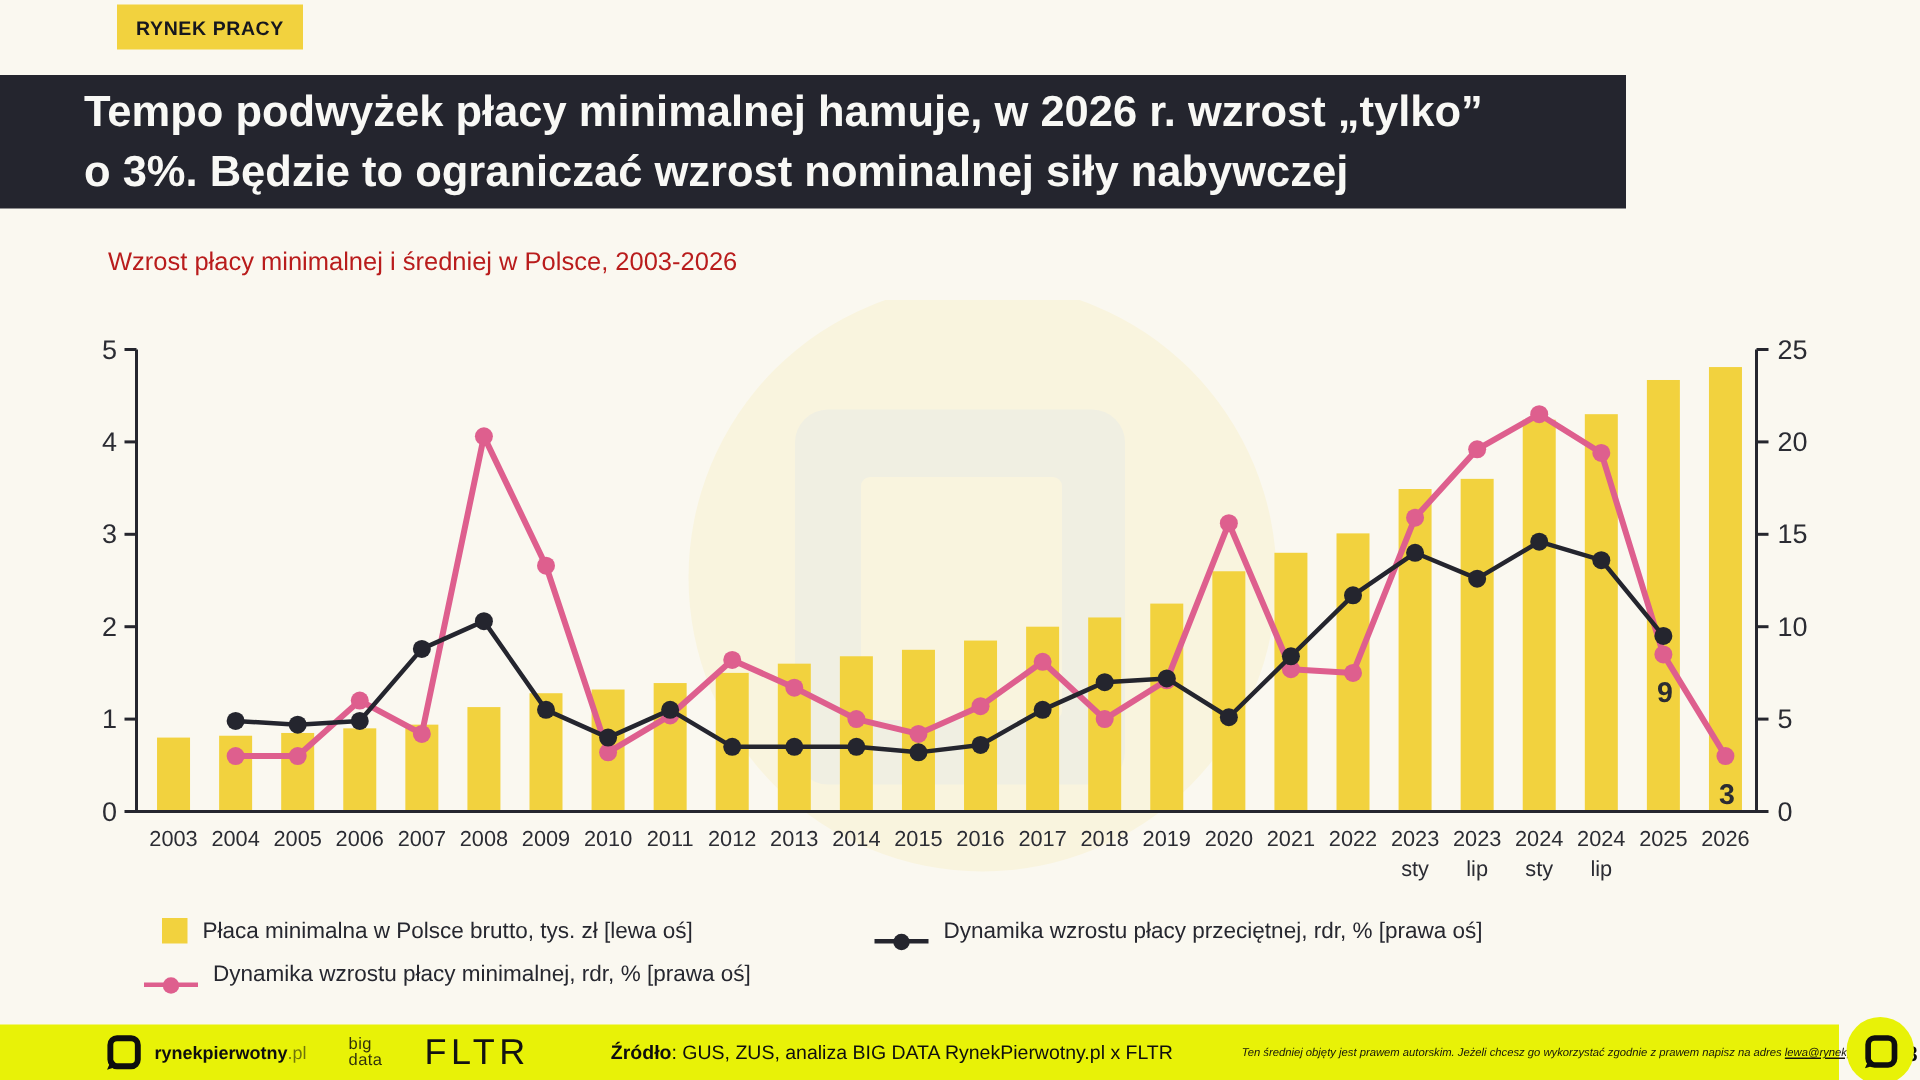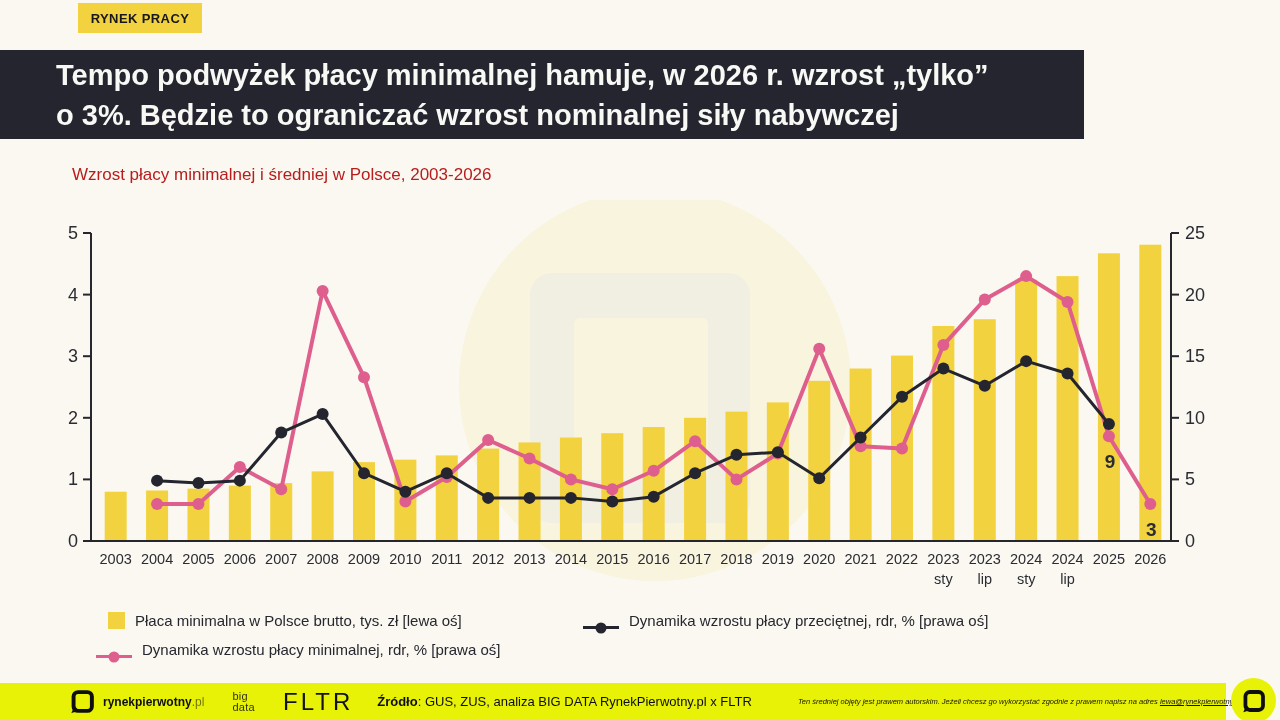--- a/index.html
+++ b/index.html
@@ -56,21 +56,21 @@
   .rp-icon{display:block;}
   .brand-text{display:flex;flex-direction:row;margin-left:8px;line-height:12px;}
   .brand-text .b1{font-size:12px;font-weight:bold;}
   .brand-text .b2{font-size:12px;}
   .brand-text .b2 b{font-weight:bold;}
   .brand-text .pl{opacity:.55;}
   .fdiv{width:1px;height:24px;background:rgba(0,0,0,.75);margin:0 14px;}
   .bigdata{display:flex;flex-direction:column;font-size:11px;line-height:10.5px;opacity:.85;letter-spacing:.3px;justify-content:space-between;}
   .fltr{font-size:24px;letter-spacing:3px;font-weight:300;color:#121212;}
   .source{font-size:13px;margin-left:24px;white-space:nowrap;}
-  .source b{font-weight:bold;}
+  .source b{font-weight:bold;margin-left:30px;}
   .copyright{font-size:7.5px;font-style:italic;margin-left:46px;white-space:nowrap;color:#15150a;}
   .copyright a{color:inherit;text-decoration:underline;}
   .pagenum{margin-left:auto;margin-right:14px;font-size:14px;font-weight:bold;}
   .corner-badge{
     position:absolute;left:1231px;top:678px;width:45px;height:45px;border-radius:50%;
     background:var(--lime);display:flex;align-items:center;justify-content:center;
   }
 </style>
 </head>
 <body>

